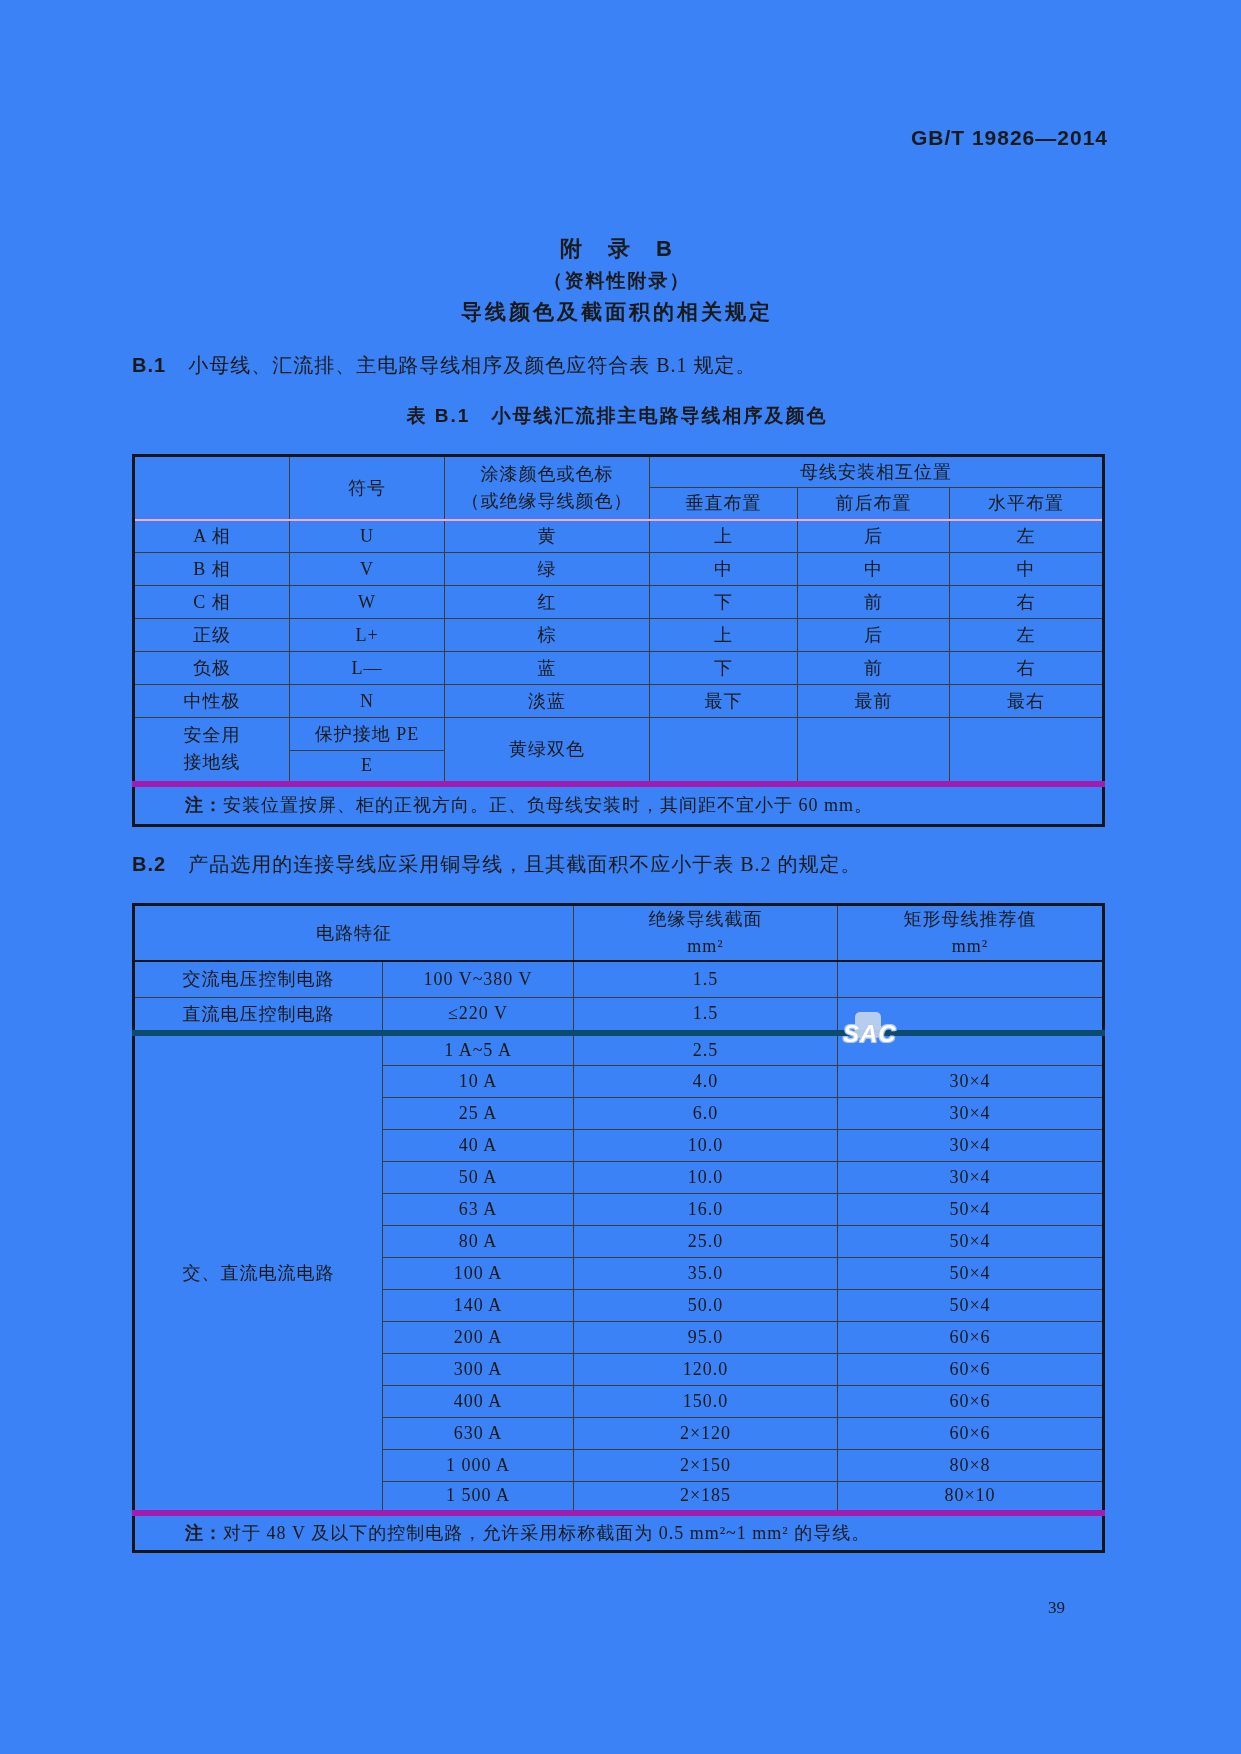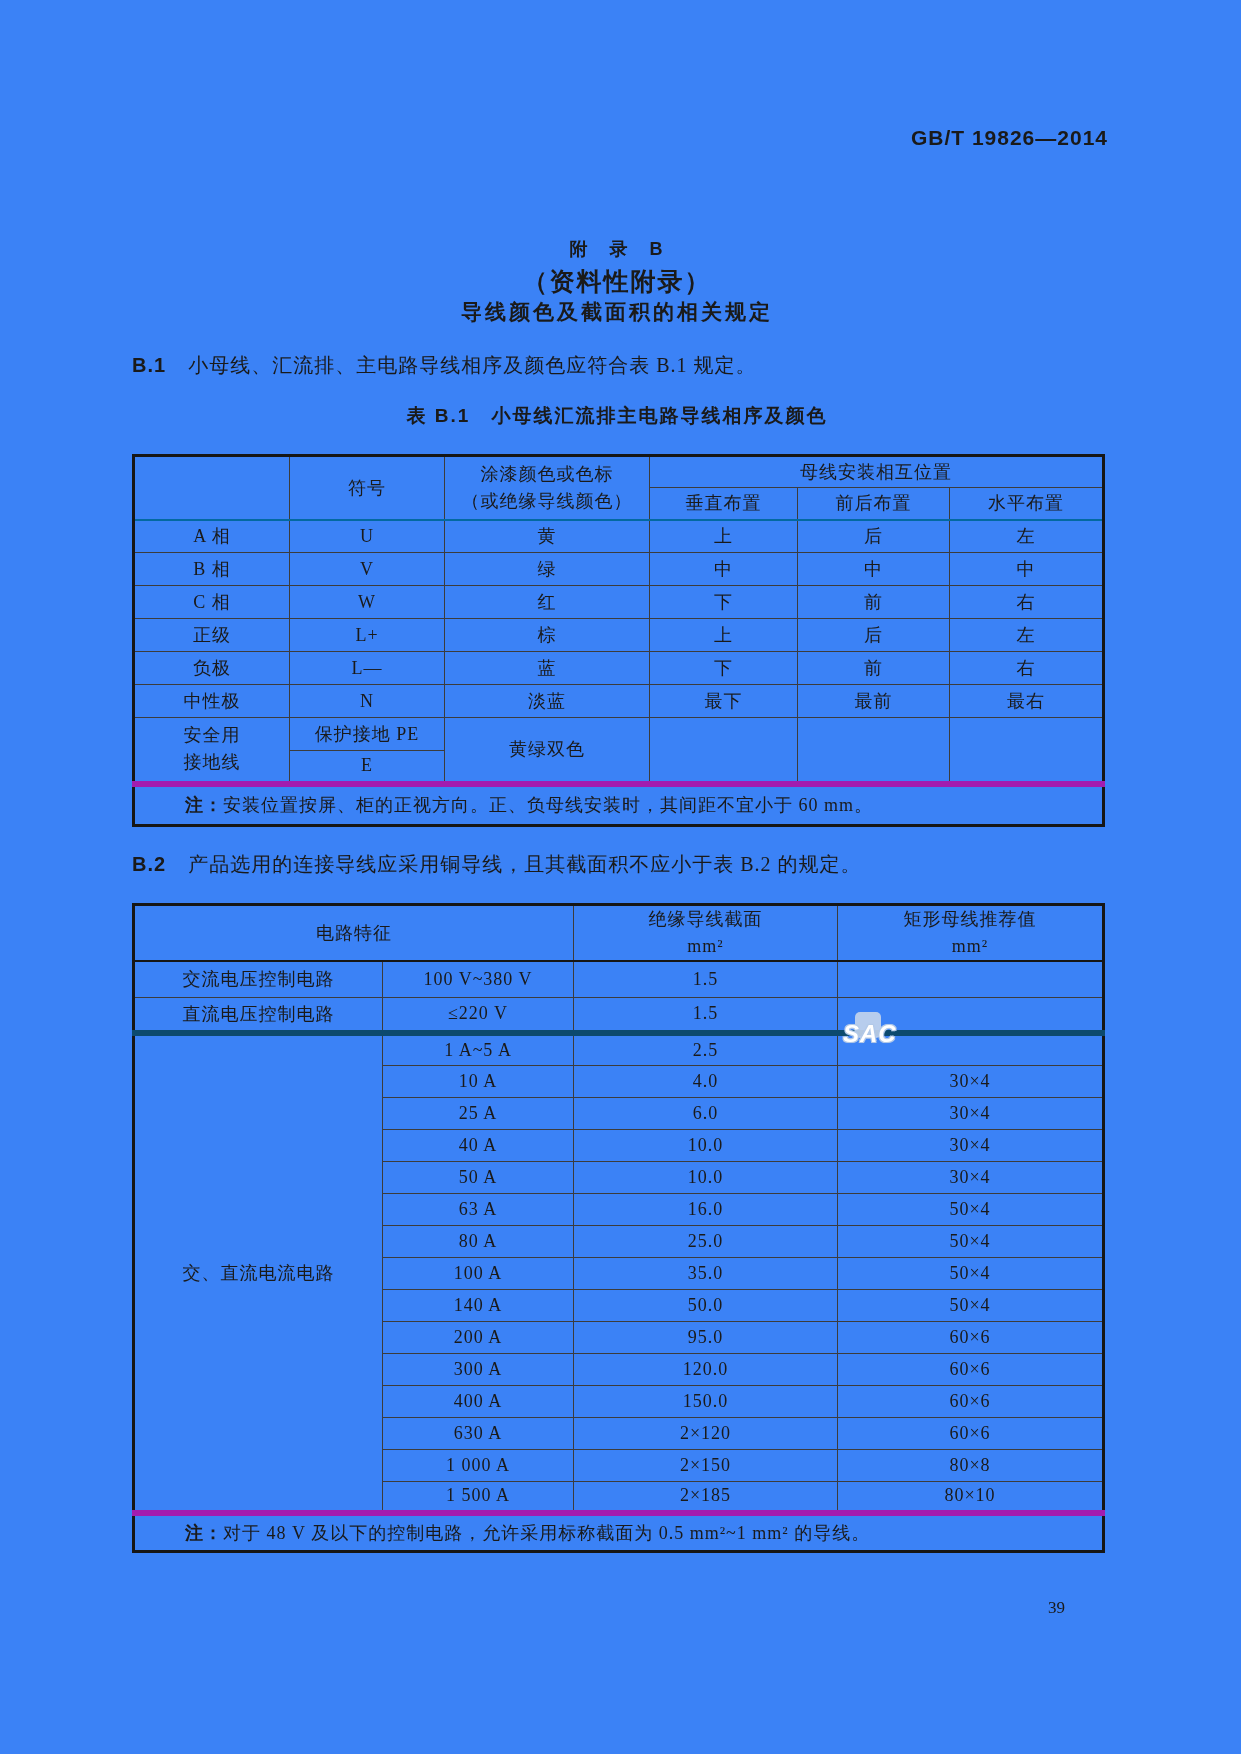--- a/index.html
+++ b/index.html
@@ -11,43 +11,43 @@
     color: #1a1a1a;
     overflow: hidden;
   }
   .doc-header {
     position: absolute; top: 126px; right: 133px;
     font-family: "Liberation Sans", sans-serif;
     font-weight: bold; font-size: 21px; letter-spacing: 1px;
   }
   .content { width: 970px; margin-left: 132px; padding-top: 236px; }
   .t-center { text-align: center; }
-  .title1 { font-family:"Liberation Sans",sans-serif; font-weight:bold; font-size:18px; line-height:26px; letter-spacing:2px; }
-  .title2 { font-family:"Liberation Sans",sans-serif; font-weight:bold; font-size:25px; line-height:24px; margin-top:7px; letter-spacing:2px; }
+  .title1 { font-family:"Liberation Sans",sans-serif; font-weight:bold; font-size:22px; line-height:26px; letter-spacing:2px; }
+  .title2 { font-family:"Liberation Sans",sans-serif; font-weight:bold; font-size:19px; line-height:24px; margin-top:7px; letter-spacing:2px; }
   .title3 { font-family:"Liberation Sans",sans-serif; font-weight:bold; font-size:21px; line-height:26px; margin-top:6px; letter-spacing:3px; }
   .para { margin-top:27px; font-size:20px; line-height:26px; letter-spacing:1px; }
   .para .lbl { font-family:"Liberation Sans",sans-serif; font-weight:bold; margin-right:22px; }
   .para-b2 { margin-top:24px; }
   .caption { font-family:"Liberation Sans",sans-serif; font-weight:bold; font-size:19px; line-height:24px; margin-top:26px; text-align:center; letter-spacing:2px; }
   .caption-b2 { margin-top:22px; }
 
   table.std {
     border-collapse: collapse; table-layout: fixed;
     width: 970px; border: 3px solid #161616;
     margin-top: 26px;
   }
   table.std td {
     border: 1px solid #3c3c3c;
     text-align: center; vertical-align: middle;
     font-size: 18px; padding: 0; letter-spacing: 1px;
     overflow: hidden;
   }
   .b1 tr { height: 33px; }
   .b1 tr.hdr { height: 32px; }
-  .b1 tr.first-data td { border-top: 2px solid #0369a1; }
+  .b1 tr.first-data td { border-top: 2px solid #f9a8d4; }
   .b1 tr.note-row { height: 42px; }
   .b1 tr.note-row td, .b2 tr.note-row td { border-top: 6px solid #a21caf; text-align: left; padding-left: 50px; }
   .b2 { margin-top: 23px; }
   .b2 tr { height: 32px; }
   .b2 tr.hdr2 { height: 56px; }
   .b2 tr.hdr2 td { border-bottom: 2px solid #161616; }
   .b2 tr.ctrl { height: 36px; }
   .b2 tr.group-start td { border-top: 6px solid #0c4a6e; }
   .b2 tr.note-row { height: 38px; }
   .note-lbl { font-family:"Liberation Sans",sans-serif; font-weight:bold; }

